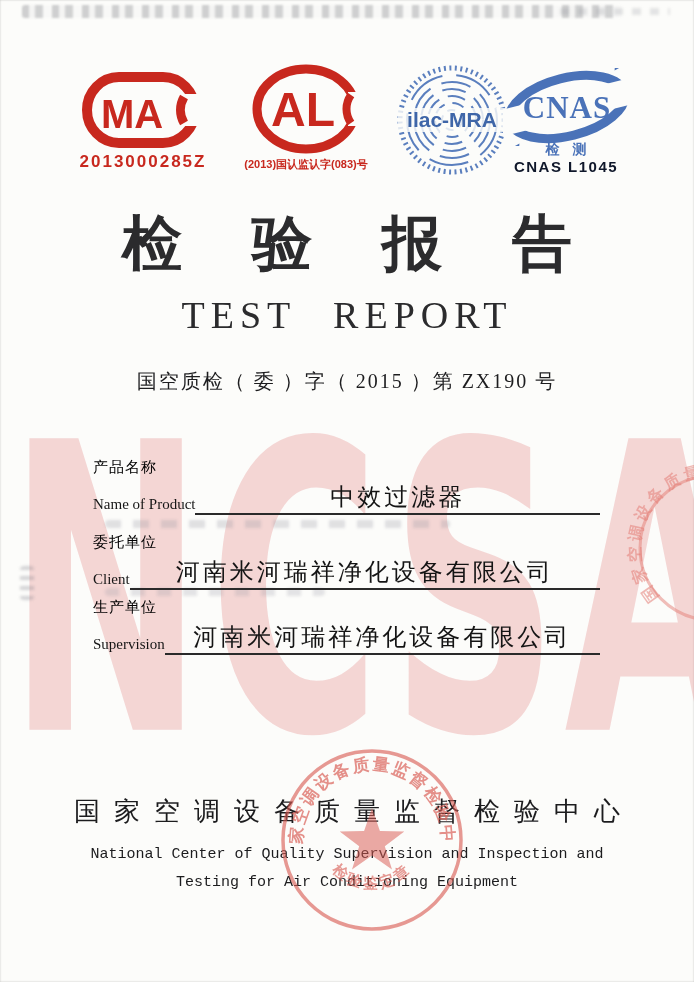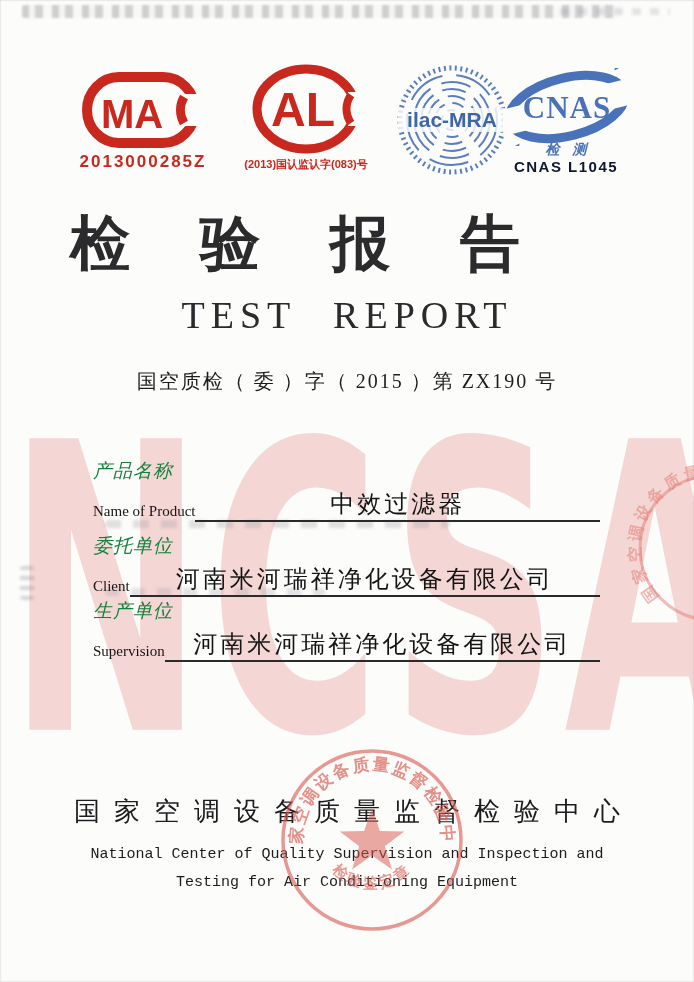--- a/index.html
+++ b/index.html
@@ -48,36 +48,36 @@
   .logo-caption{
     position:absolute; text-align:center; font-weight:bold;
     font-family:"Liberation Sans", sans-serif;
   }
   .cap-cma{top:152px; left:72px; width:142px; font-size:17px; letter-spacing:2px;}
   .cap-cal{top:157px; left:222px; width:168px; font-size:11px;}
   .cap-cnas-cn{top:141px; left:505px; width:122px; font-size:14px; letter-spacing:13px; padding-left:13px; box-sizing:border-box; font-family:"Liberation Serif",serif; font-weight:bold;}
   .cap-cnas-code{top:158px; left:497px; width:138px; font-size:15px; letter-spacing:1.5px;}
   
   .title-cn{
-    position:absolute; top:204px; left:0; width:100%; text-align:left;
+    position:absolute; top:204px; left:0; width:100%; text-align:center;
     font-family:"Liberation Sans", sans-serif; font-weight:bold;
     font-size:60px; letter-spacing:70px; padding-left:70px; box-sizing:border-box;
     color:#2b2b2d; white-space:nowrap;
   }
   .title-en{
     position:absolute; top:293px; left:0; width:100%; text-align:center;
     font-size:38px; letter-spacing:6px; word-spacing:22px; color:#2b2b2d;
   }
   .report-no{
     position:absolute; top:368px; left:0; width:100%; text-align:center;
     font-size:20px; letter-spacing:2px; color:#1d1d1f; white-space:nowrap;
   }
   
   .field{position:absolute; left:93px; width:507px;}
-  .field .label-cn{font-size:19px; color:#15803d; letter-spacing:1px;font-style:italic;}
+  .field .label-cn{font-size:15px; color:#000000; letter-spacing:1px;}
   .field .row{display:flex; align-items:flex-end; margin-top:7px;}
   .field .label-en{font-size:15px; color:#151515; white-space:nowrap; padding-bottom:2px;}
   .field .line{flex:1; border-bottom:2px solid #2a2a2a; text-align:center;}
   .field .value{
     display:inline-block; font-size:24px; color:#141414;
     letter-spacing:3px; line-height:1.15; padding-bottom:1px; white-space:nowrap;
   }
   .f1{top:458px;} .f2{top:533px;} .f3{top:598px;} .f4{top:672px;}
   
   .org-cn{
@@ -143,21 +143,21 @@
 
   <svg class="logo" style="left:503px; top:68px;" width="128" height="78" viewBox="0 0 128 78">
     <g transform="rotate(-14 64 39)">
       <ellipse cx="64" cy="39" rx="59" ry="29" fill="none" stroke="#4a72b8" stroke-width="9"></ellipse>
       <rect x="-6" y="26" width="140" height="26" fill="#fcfcfa"></rect>
       <polygon points="122,6 131,12 119,15" fill="#4a72b8"></polygon>
       <polygon points="6,72 -3,66 9,63" fill="#4a72b8"></polygon>
     </g>
     <text x="64" y="50" text-anchor="middle" font-family="Liberation Serif, serif" font-weight="bold" font-size="31" letter-spacing="1" fill="#4a72b8">CNAS</text>
   </svg>
-  <div class="logo-caption cap-cnas-cn" style="color:#4a72b8;font-style:italic;">检测</div>
+  <div class="logo-caption cap-cnas-cn" style="color:#4a72b8;">检测</div>
   <div class="logo-caption cap-cnas-code" style="color:#0f172a;">CNAS L1045</div>
 
   <div class="title-cn">检验报告</div>
   <div class="title-en">TEST REPORT</div>
   <div class="report-no">国空质检（ 委 ）字（ 2015 ）第 ZX190 号</div>
 
   <div class="field f1">
     <div class="label-cn">产品名称</div>
     <div class="row">
       <span class="label-en">Name of Product</span>

